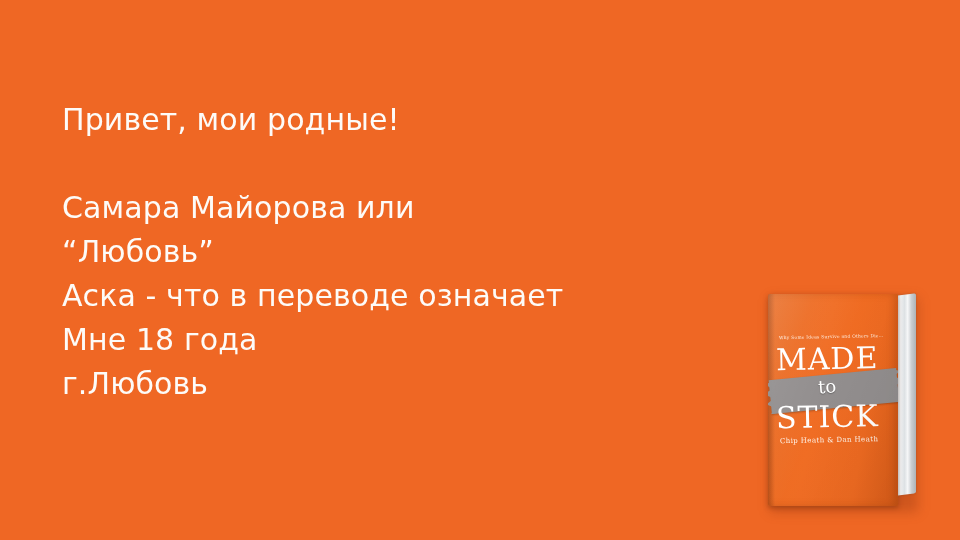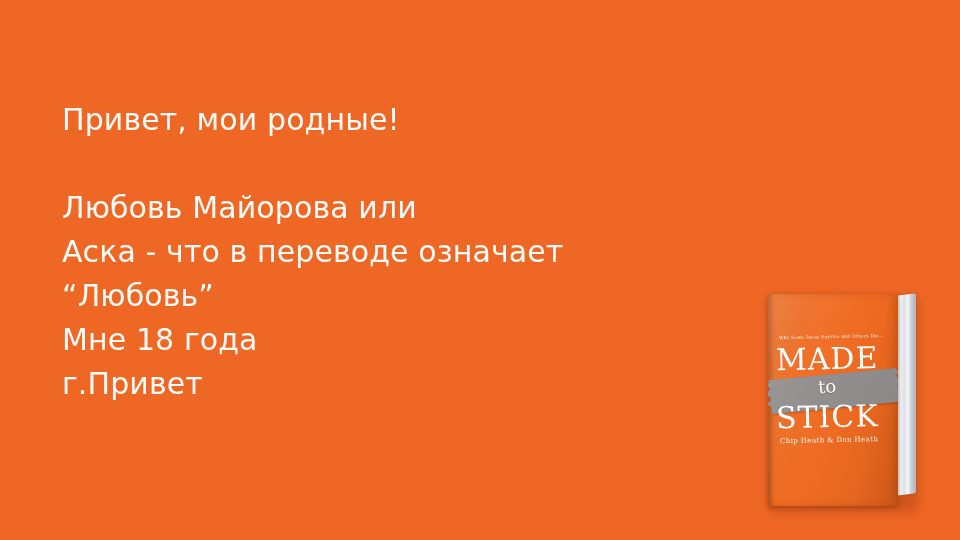--- a/index.html
+++ b/index.html
@@ -223,25 +223,25 @@
   }
 </style>
 </head>
 <body>
 
 <div class="slide">
 
   <div class="text-block">
     <div class="line">Привет, мои родные!</div>
     <div class="line spacer"></div>
-    <div class="line">Любовь Майорова или</div>
+    <div class="line">Самара Майорова или</div>
+    <div class="line">“Любовь”</div>
     <div class="line">Аска - что в переводе означает</div>
-    <div class="line">“Любовь”</div>
     <div class="line">Мне 18 года</div>
-    <div class="line">г.Привет</div>
+    <div class="line">г.Любовь</div>
   </div>
 
   <div class="book">
     <div class="book-shadow"></div>
     <div class="book-pages"></div>
 
     <div class="book-cover">
       <div class="cover-spine"></div>
 
       <div class="cover-subtitle">Why Some Ideas Survive and Others Die...</div>

